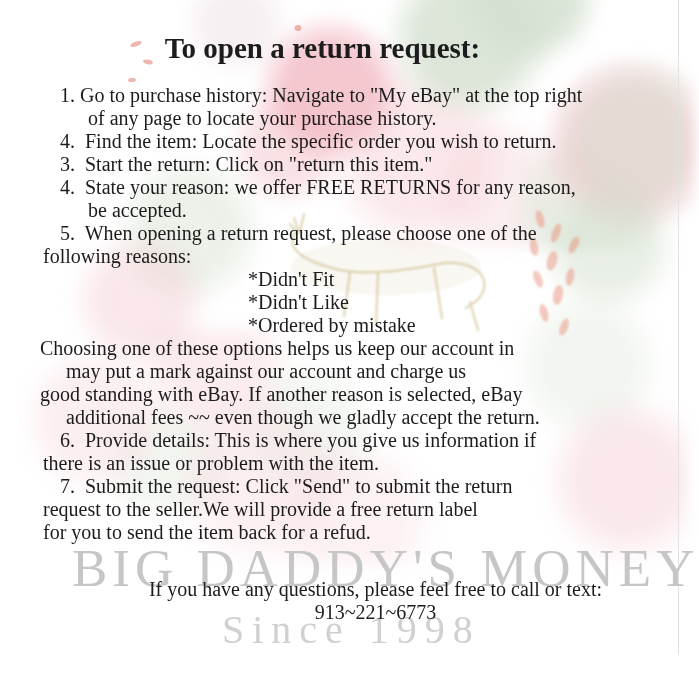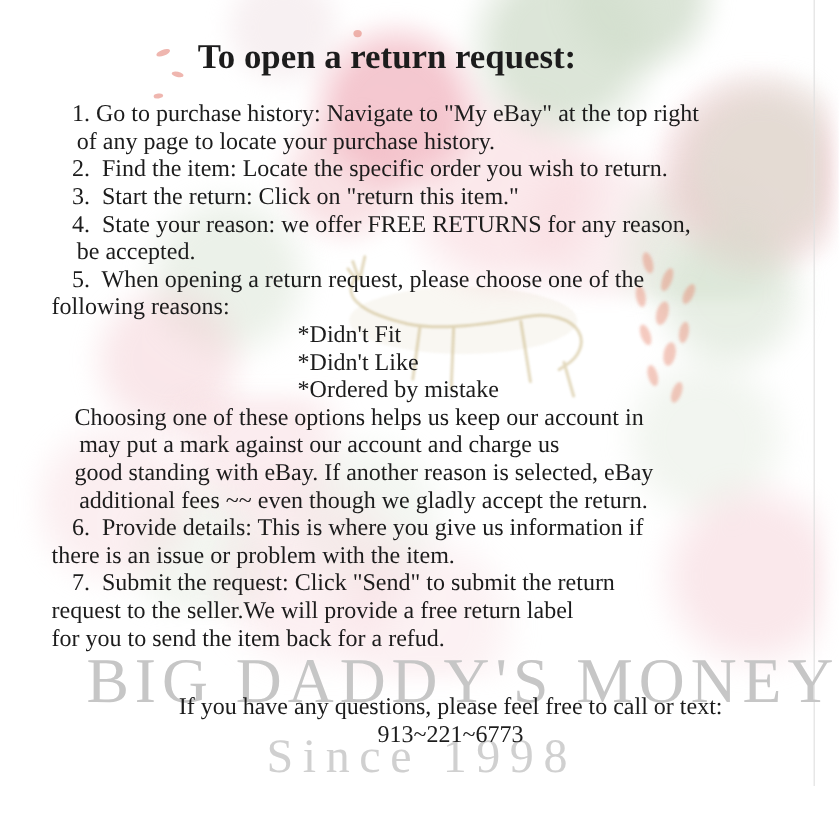--- a/index.html
+++ b/index.html
@@ -73,24 +73,24 @@
   }
   
   .txt{position:absolute;z-index:3;}
   .doc-title{
     left:0;top:31px;width:645px;text-align:center;
     font-size:29px;font-weight:bold;line-height:34px;
   }
   .instructions{left:0;top:84px;width:699px;}
   .line{white-space:pre;font-size:20px;line-height:23px;height:23px;}
   .line.num    {padding-left:60px;}
-  .line.cont   {padding-left:64px;}
+  .line.cont   {padding-left:88px;}
   .line.cont2  {padding-left:43px;}
   .line.option {padding-left:248px;}
-  .line.para   {padding-left:62px;}
+  .line.para   {padding-left:40px;}
   .line.para2  {padding-left:66px;}
   .footer{left:0;top:578px;width:679px;text-align:center;padding-left:36px;}
   .footer div{font-size:20px;line-height:23px;}
 </style>
 </head>
 <body>
 
 <div class="canvas">
 
   <div class="bg bg-top"></div>
@@ -134,21 +134,21 @@
   <div class="edge-line"></div>
 
   <div class="wm wm-brand">BIG DADDY'S MONEY</div>
   <div class="wm wm-since">Since 1998</div>
 
   <div class="txt doc-title">To open a return request:</div>
 
   <div class="txt instructions">
       <div class="line num">1. Go to purchase history: Navigate to "My eBay" at the top right</div>
       <div class="line cont">of any page to locate your purchase history.</div>
-      <div class="line num">2.  Find the item: Locate the specific order you wish to return.</div>
+      <div class="line num">4.  Find the item: Locate the specific order you wish to return.</div>
       <div class="line num">3.  Start the return: Click on "return this item."</div>
       <div class="line num">4.  State your reason: we offer FREE RETURNS for any reason,</div>
       <div class="line cont">be accepted.</div>
       <div class="line num">5.  When opening a return request, please choose one of the</div>
       <div class="line cont2">following reasons:</div>
       <div class="line option">*Didn't Fit</div>
       <div class="line option">*Didn't Like</div>
       <div class="line option">*Ordered by mistake</div>
       <div class="line para">Choosing one of these options helps us keep our account in</div>
       <div class="line para2">may put a mark against our account and charge us</div>

